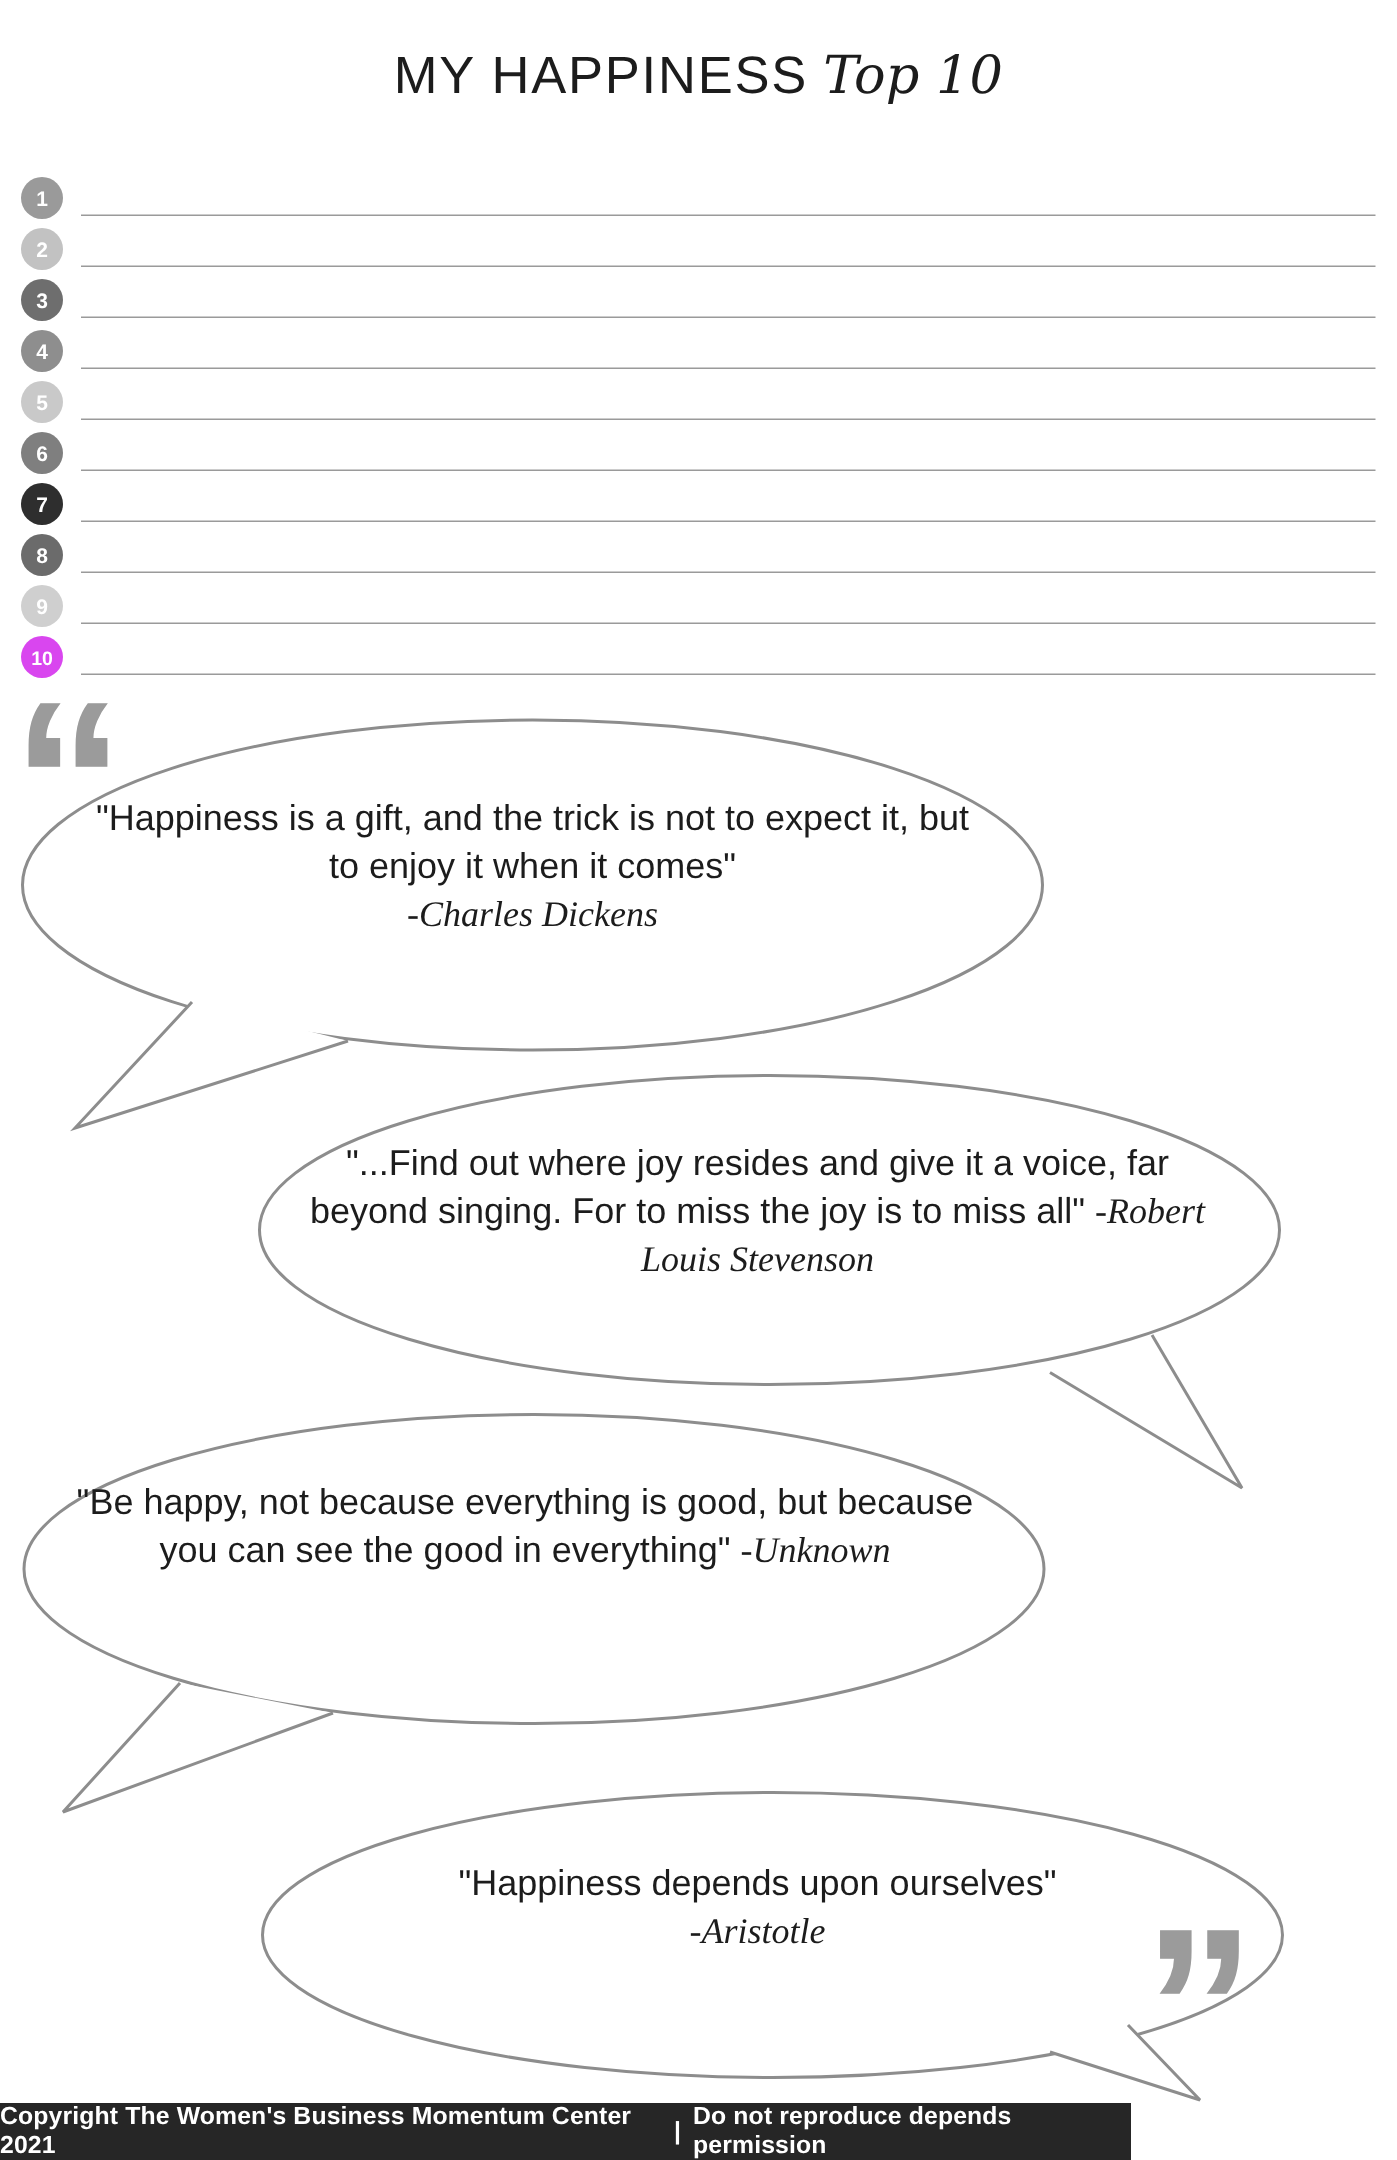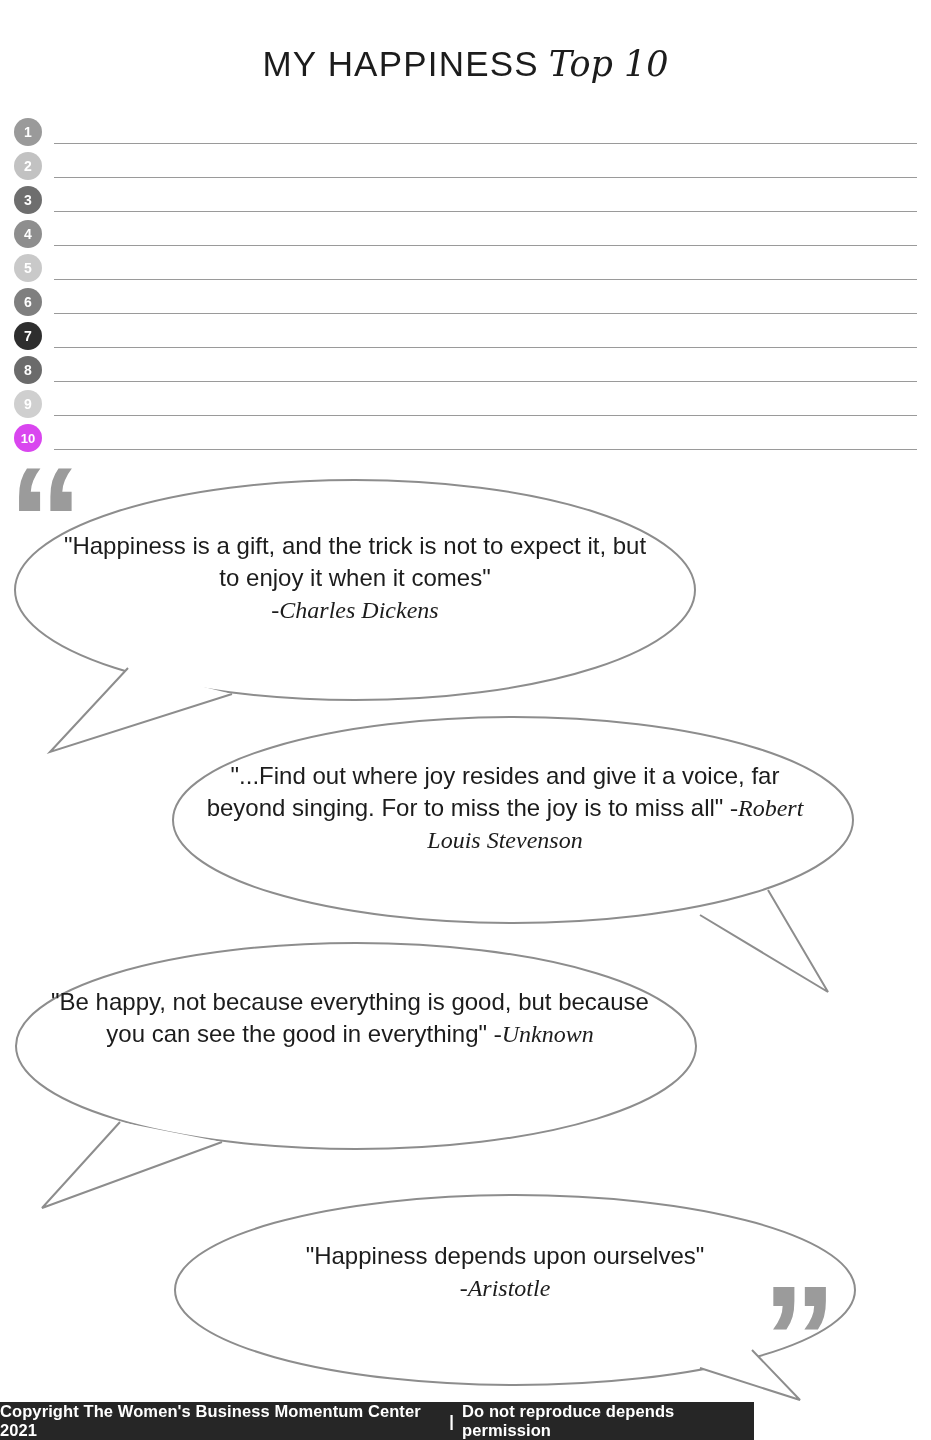--- a/index.html
+++ b/index.html
@@ -12,21 +12,21 @@
     height: 1440px;
     position: relative;
     overflow: hidden;
     font-family: "Liberation Sans", sans-serif;
     color: #1a1a1a;
   }
 
   
   #page-title {
     position: absolute;
-    top: 44px;
+    top: 31px;
     left: 0;
     width: 931px;
     text-align: center;
     white-space: nowrap;
   }
   #page-title .t-main {
     font-family: "Liberation Sans", sans-serif;
     font-size: 35px;
     letter-spacing: 1.2px;
     color: #1c1c1c;

